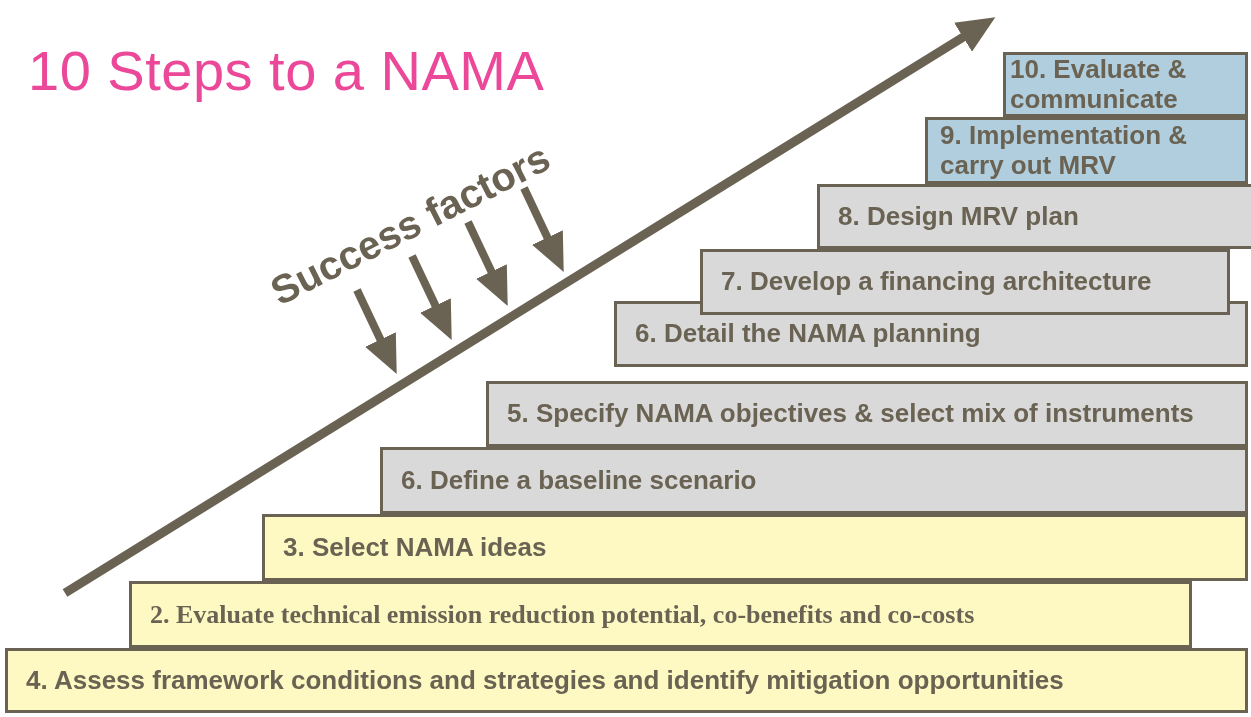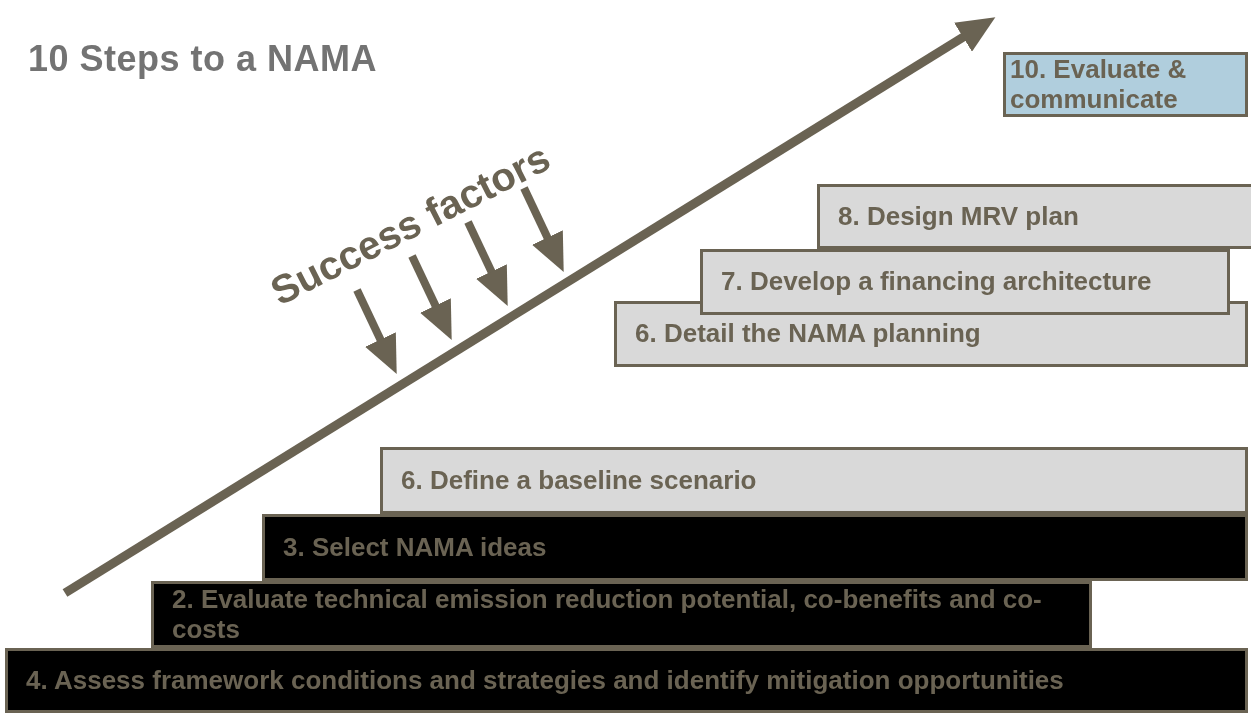--- a/index.html
+++ b/index.html
@@ -12,23 +12,23 @@
     position: relative;
     width: 1251px;
     height: 717px;
     background: #ffffff;
     overflow: hidden;
   }
   .diagram-title {
     position: absolute;
     left: 28px;
     top: 38px;
-    font-size: 36px;
-    font-weight: 700;
-    color: #737373;
+    font-size: 56px;
+    font-weight: 400;
+    color: #ec4899;
     letter-spacing: 0.5px;
     white-space: nowrap;
   }
   .success-label {
     position: absolute;
     left: 208px;
     top: 193px;
     width: 404px;
     height: 62px;
     display: flex;
@@ -54,25 +54,25 @@
     border: 3px solid #6A6353;
     display: flex;
     align-items: center;
     color: #6A6353;
     font-size: 26px;
     font-weight: 700;
     padding-left: 18px;
     padding-right: 6px;
     line-height: 1.15;
   }
-  .pink { background-color: #000000; }
+  .pink { background-color: #fef9c3; }
   .gray { background-color: #D9D9D9; }
   .blue { background-color: #B0CEDD; }
   .s1  { left: 5px;    top: 648px; width: 1243px; height: 65px; }
-  .s2  { left: 151px;  top: 581px; width: 941px; height: 67px; }
+  .s2  { left: 129px;  top: 581px; width: 1063px; height: 67px; font-family: Liberation Serif, serif; }
   .s3  { left: 262px;  top: 514px; width: 986px;  height: 67px; }
   .s4  { left: 380px;  top: 447px; width: 868px;  height: 67px; }
   .s5  { left: 486px;  top: 381px; width: 762px;  height: 66px; }
   .s6  { left: 614px;  top: 301px; width: 634px;  height: 66px; }
   .s7  { left: 700px;  top: 249px; width: 530px;  height: 66px; }
   .s8  { left: 817px;  top: 184px; width: 521px;  height: 65px; }
   .s9  { left: 925px;  top: 117px; width: 323px;  height: 67px; padding-left: 12px; }
   .s10 { left: 1003px; top: 52px;  width: 245px;  height: 65px; padding-left: 4px; }
 </style>
 </head>
@@ -102,26 +102,32 @@
   </div>
   <div class="step s2 pink">
     <span>2. Evaluate technical emission reduction potential, co-benefits and co-costs</span>
   </div>
   <div class="step s3 pink">
     <span>3. Select NAMA ideas</span>
   </div>
   <div class="step s4 gray">
     <span>6. Define a baseline scenario</span>
   </div>
+  <div class="step s5 gray">
+    <span>5. Specify NAMA objectives &amp; select mix of instruments</span>
+  </div>
   <div class="step s6 gray">
     <span>6. Detail the NAMA planning</span>
   </div>
   <div class="step s7 gray">
     <span>7. Develop a financing architecture</span>
   </div>
   <div class="step s8 gray">
     <span>8. Design MRV plan</span>
   </div>
+  <div class="step s9 blue">
+    <span>9. Implementation &amp; carry out MRV</span>
+  </div>
   <div class="step s10 blue">
     <span>10. Evaluate &amp; communicate</span>
   </div>
 
 </div>
 
 </body></html>

